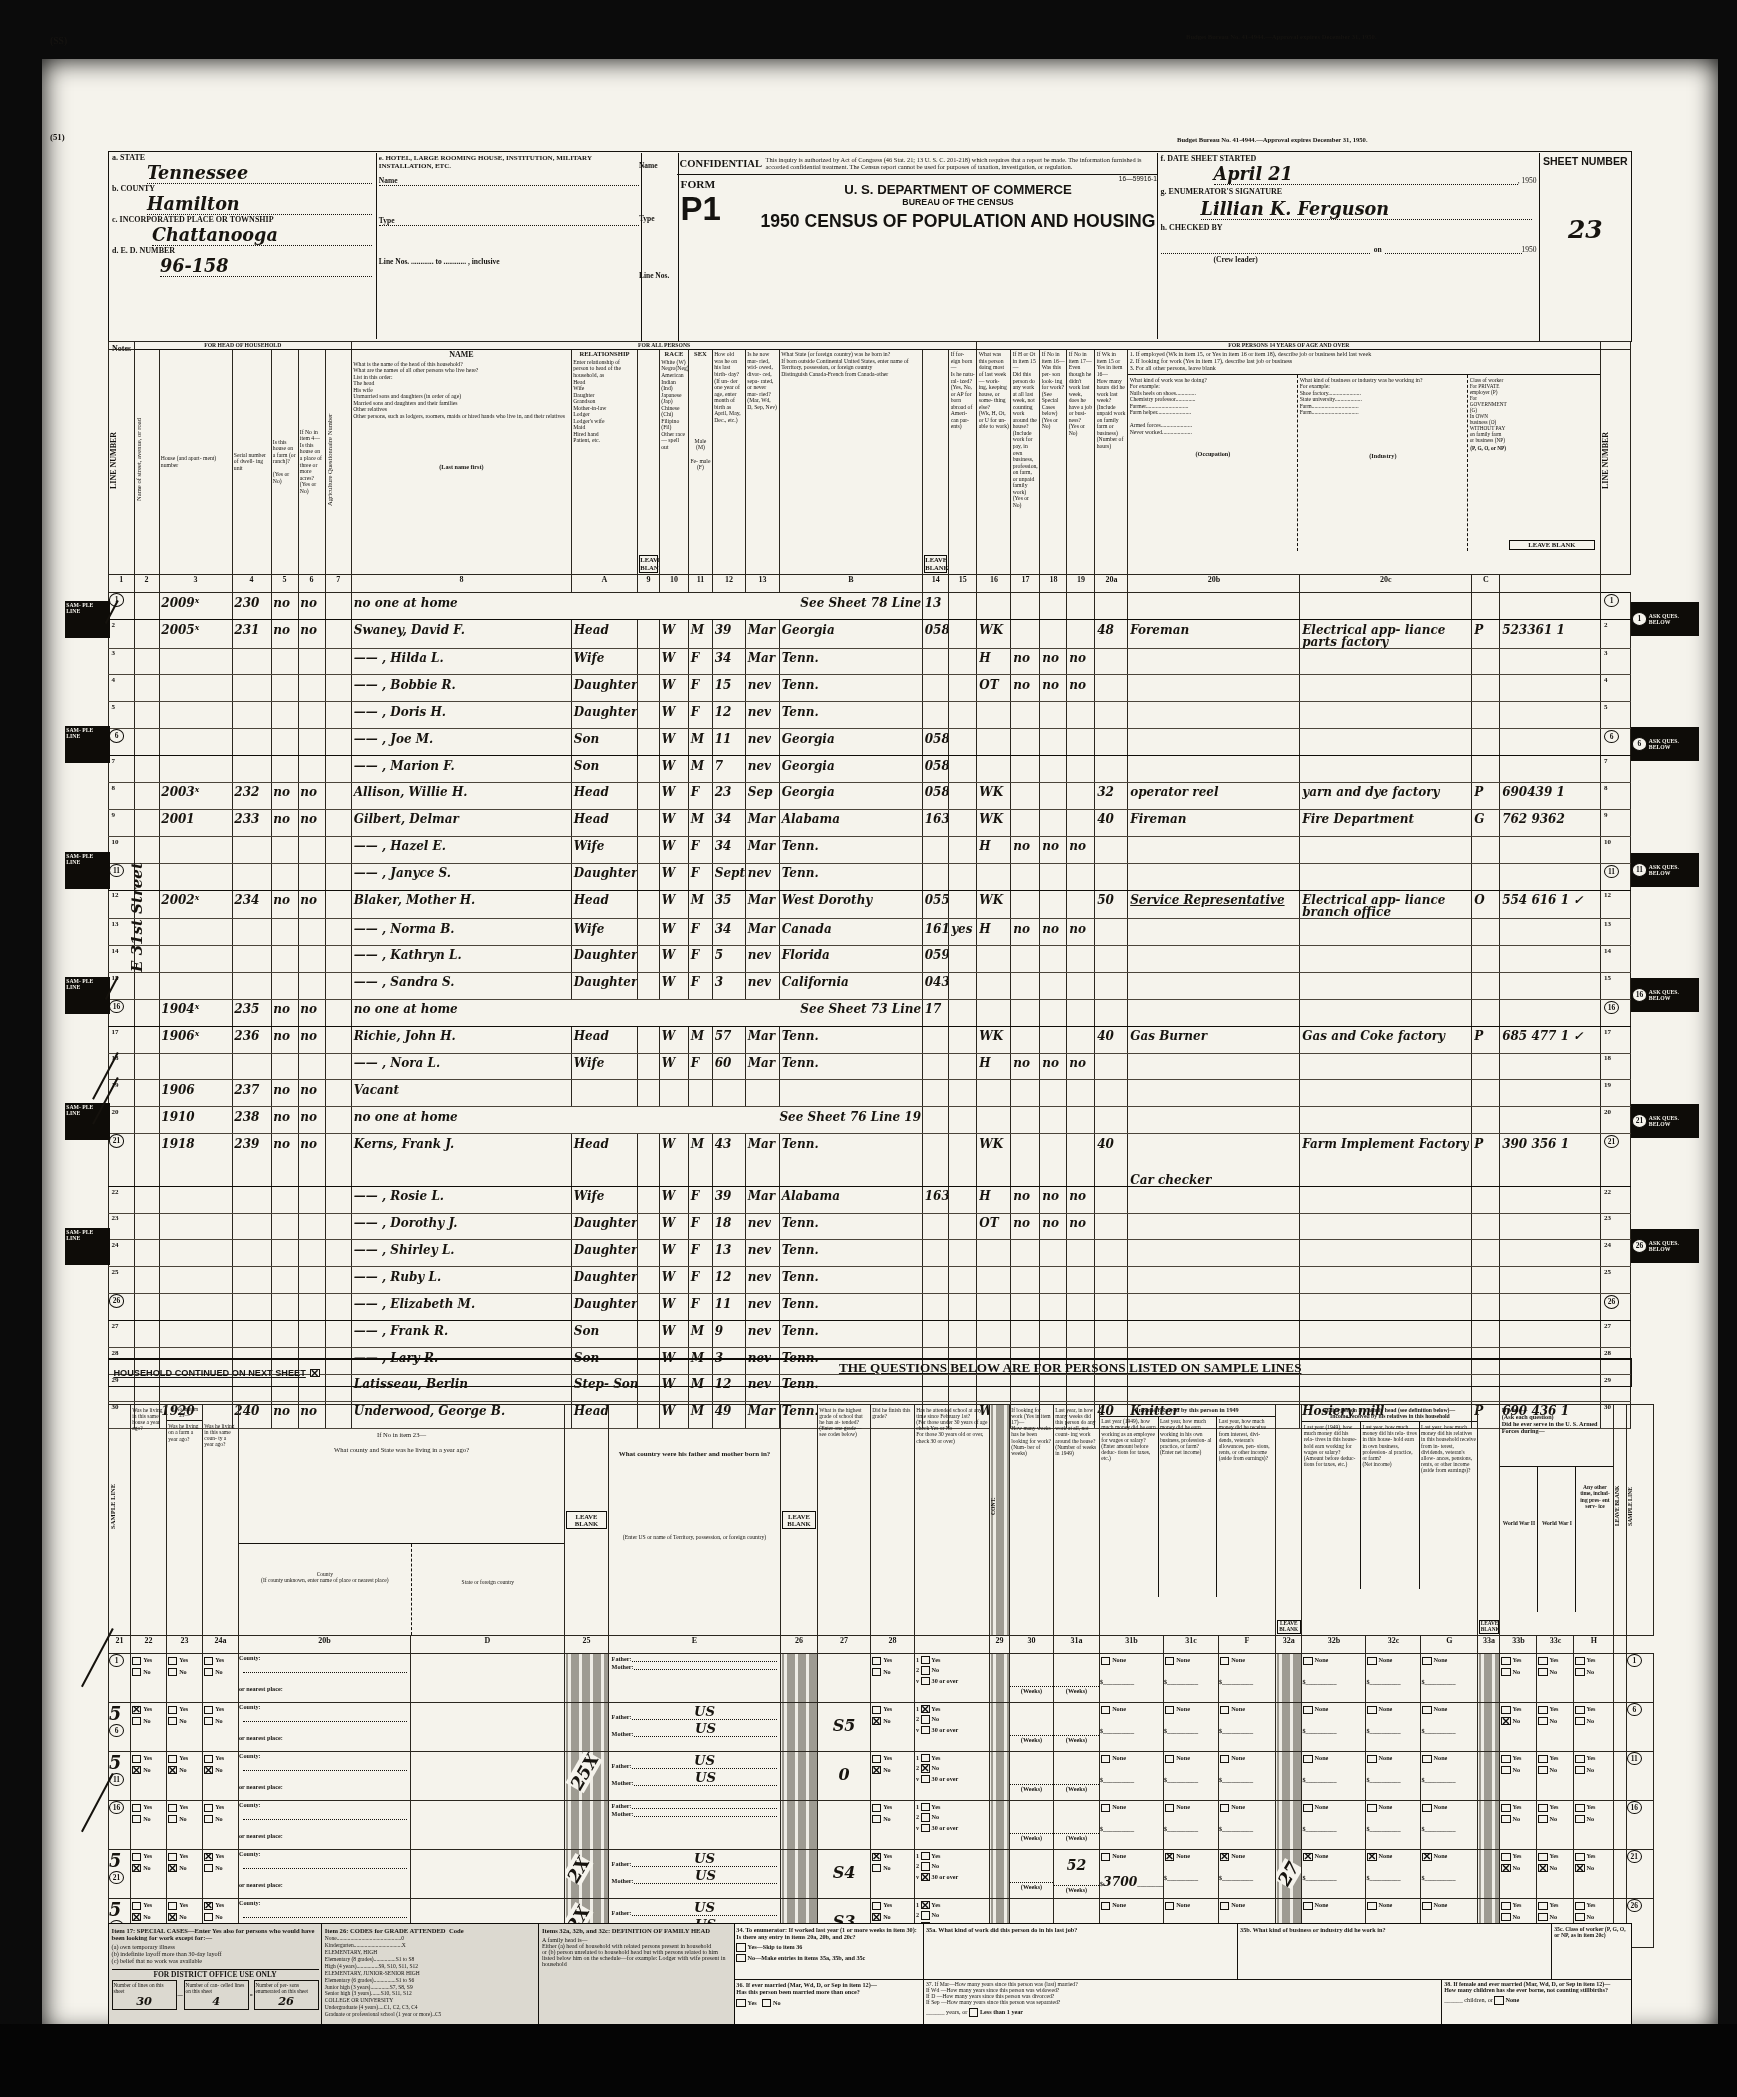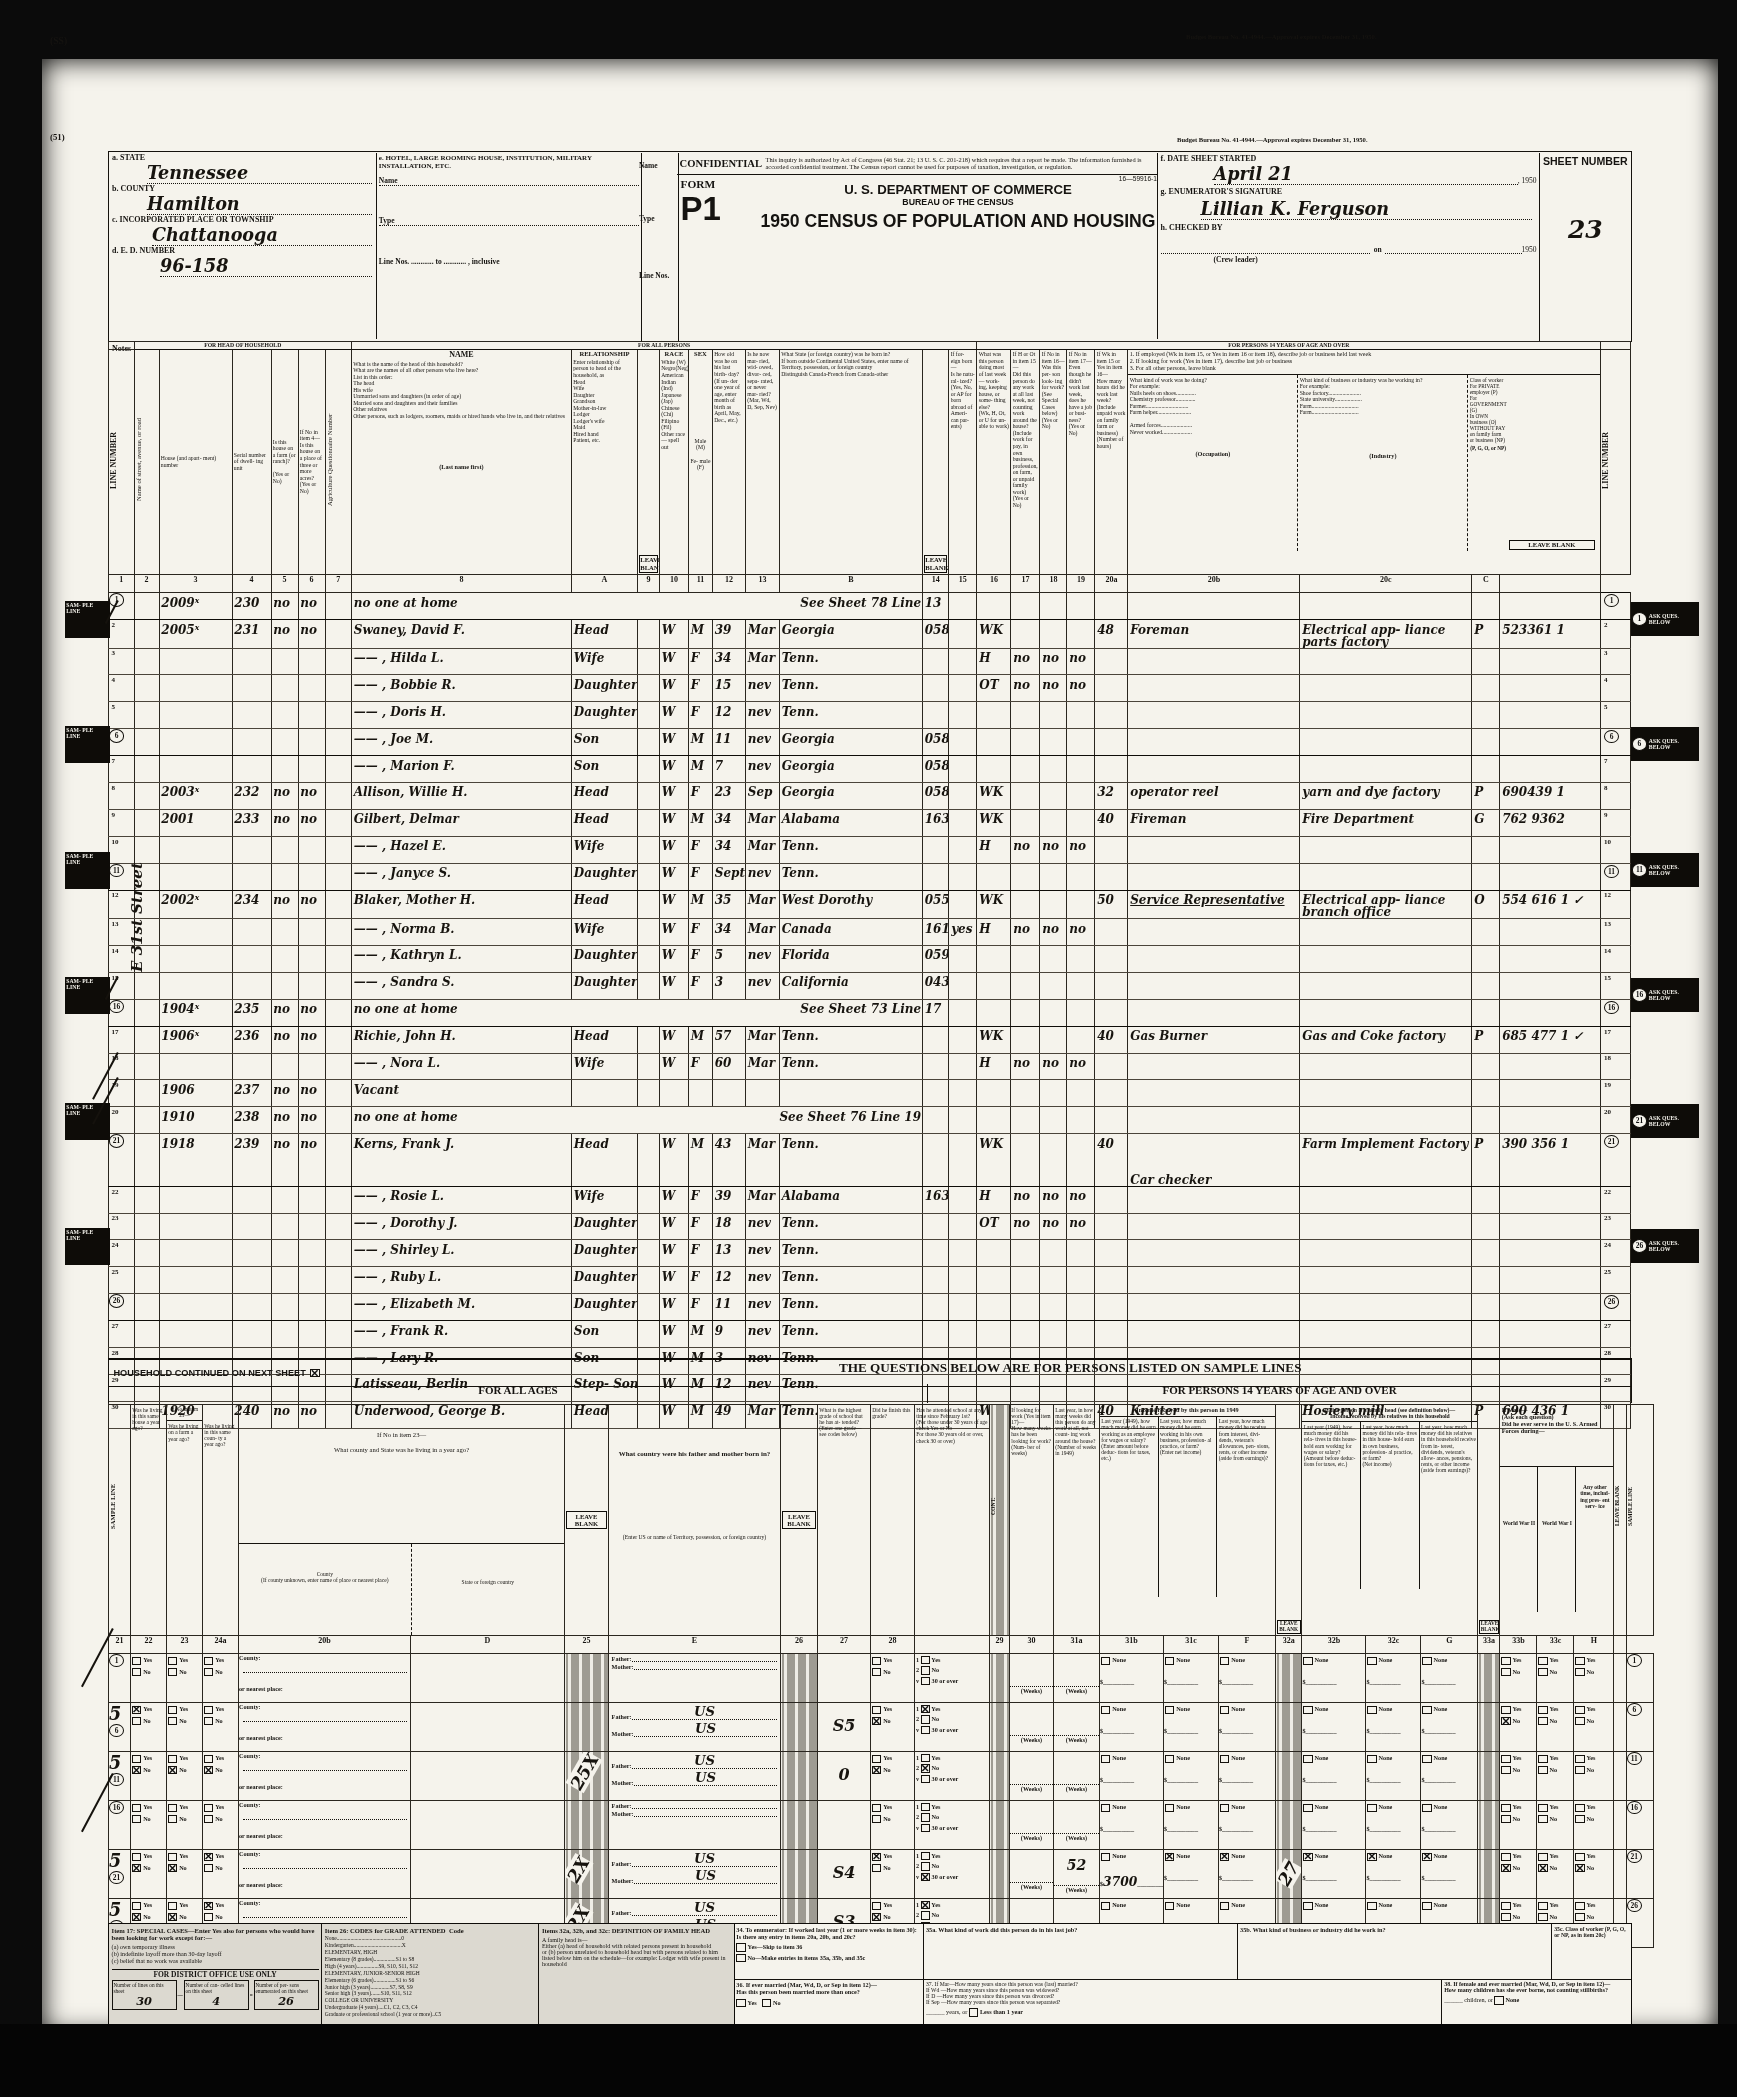--- a/index.html
+++ b/index.html
@@ -1820,30 +1820,26 @@
             <td>
               <span class="hw">690 436 1</span>
             </td>
             <td class="ln">30</td>
           </tr>
         </tbody>
     </table>
 
     <div class="hw vtext" style="position:absolute;left:86px;top:660px;height:396px;font-size:15px;">E 31st Street</div>
 
-    <div style="position:absolute;left:66px;top:1299px;width:1522px;height:26.4px;border:1.3px solid #15120d;border-top:2.2px solid #0e0c08;display:flex;">
+    <div style="position:absolute;left:66px;top:1299px;width:1522px;height:26.4px;border:1.3px solid #15120d;border-top:2.2px solid #0e0c08;display:flex;text-decoration:underline;">
       <div style="flex:0 0 396px;display:flex;align-items:center;gap:4.4px;padding-left:4.4px;">
         <span class="lbl" style="font-size:9.2px;font-family:'Liberation Sans',sans-serif;">HOUSEHOLD CONTINUED ON NEXT SHEET</span>
         <span class="cb on"></span>
       </div>
       <div style="flex:1;text-align:center;font-size:13.2px;font-weight:bold;">THE QUESTIONS BELOW ARE FOR PERSONS LISTED ON SAMPLE LINES</div>
-    </div>
-    <div style="position:absolute;left:66px;top:1325px;width:1522px;height:19.4px;display:flex;border-left:1.3px solid #15120d;border-right:1.3px solid #15120d;">
-      <div style="flex:0 0 818px;text-align:center;font-size:11px;font-weight:bold;border-right:1.3px solid #15120d;">FOR ALL AGES</div>
-      <div style="flex:1;text-align:center;font-size:11px;font-weight:bold;">FOR PERSONS 14 YEARS OF AGE AND OVER</div>
     </div>
 
     <table class="bt">
       <colgroup>
         <col style="width:22px">
           <col style="width:36px">
           <col style="width:36px">
           <col style="width:36px">
         <col style="width:172px">
           <col style="width:154px">

